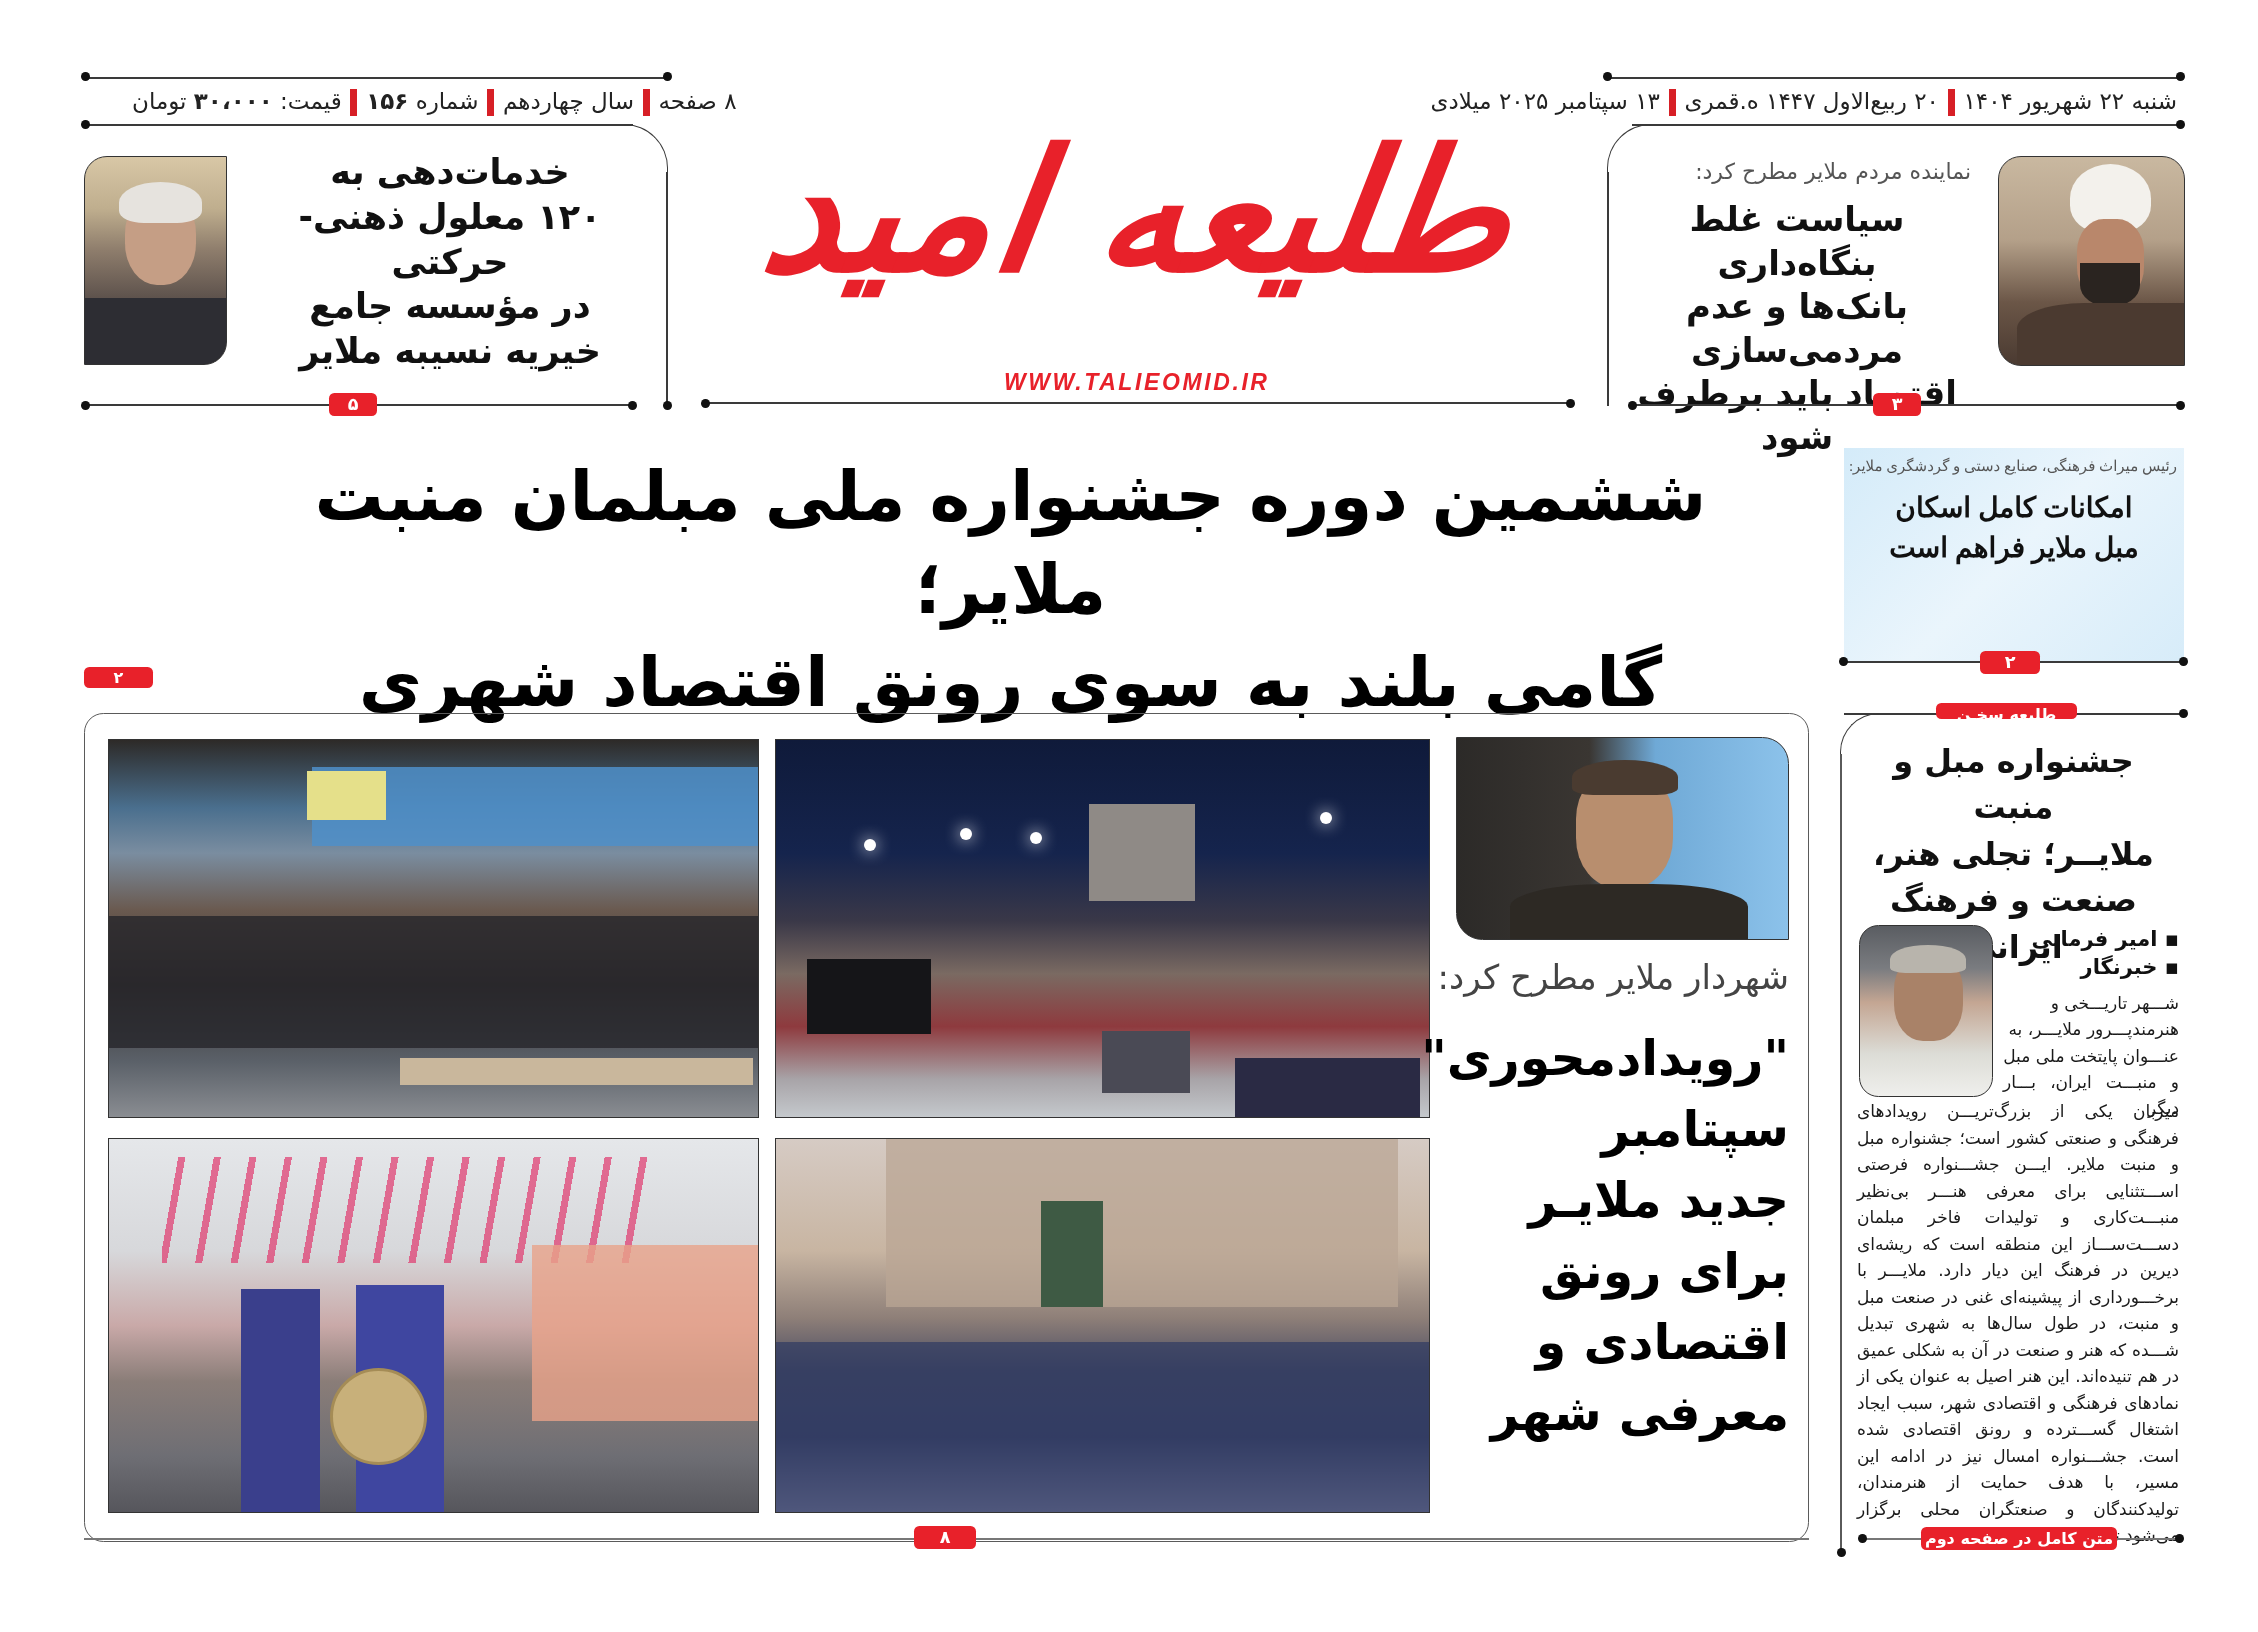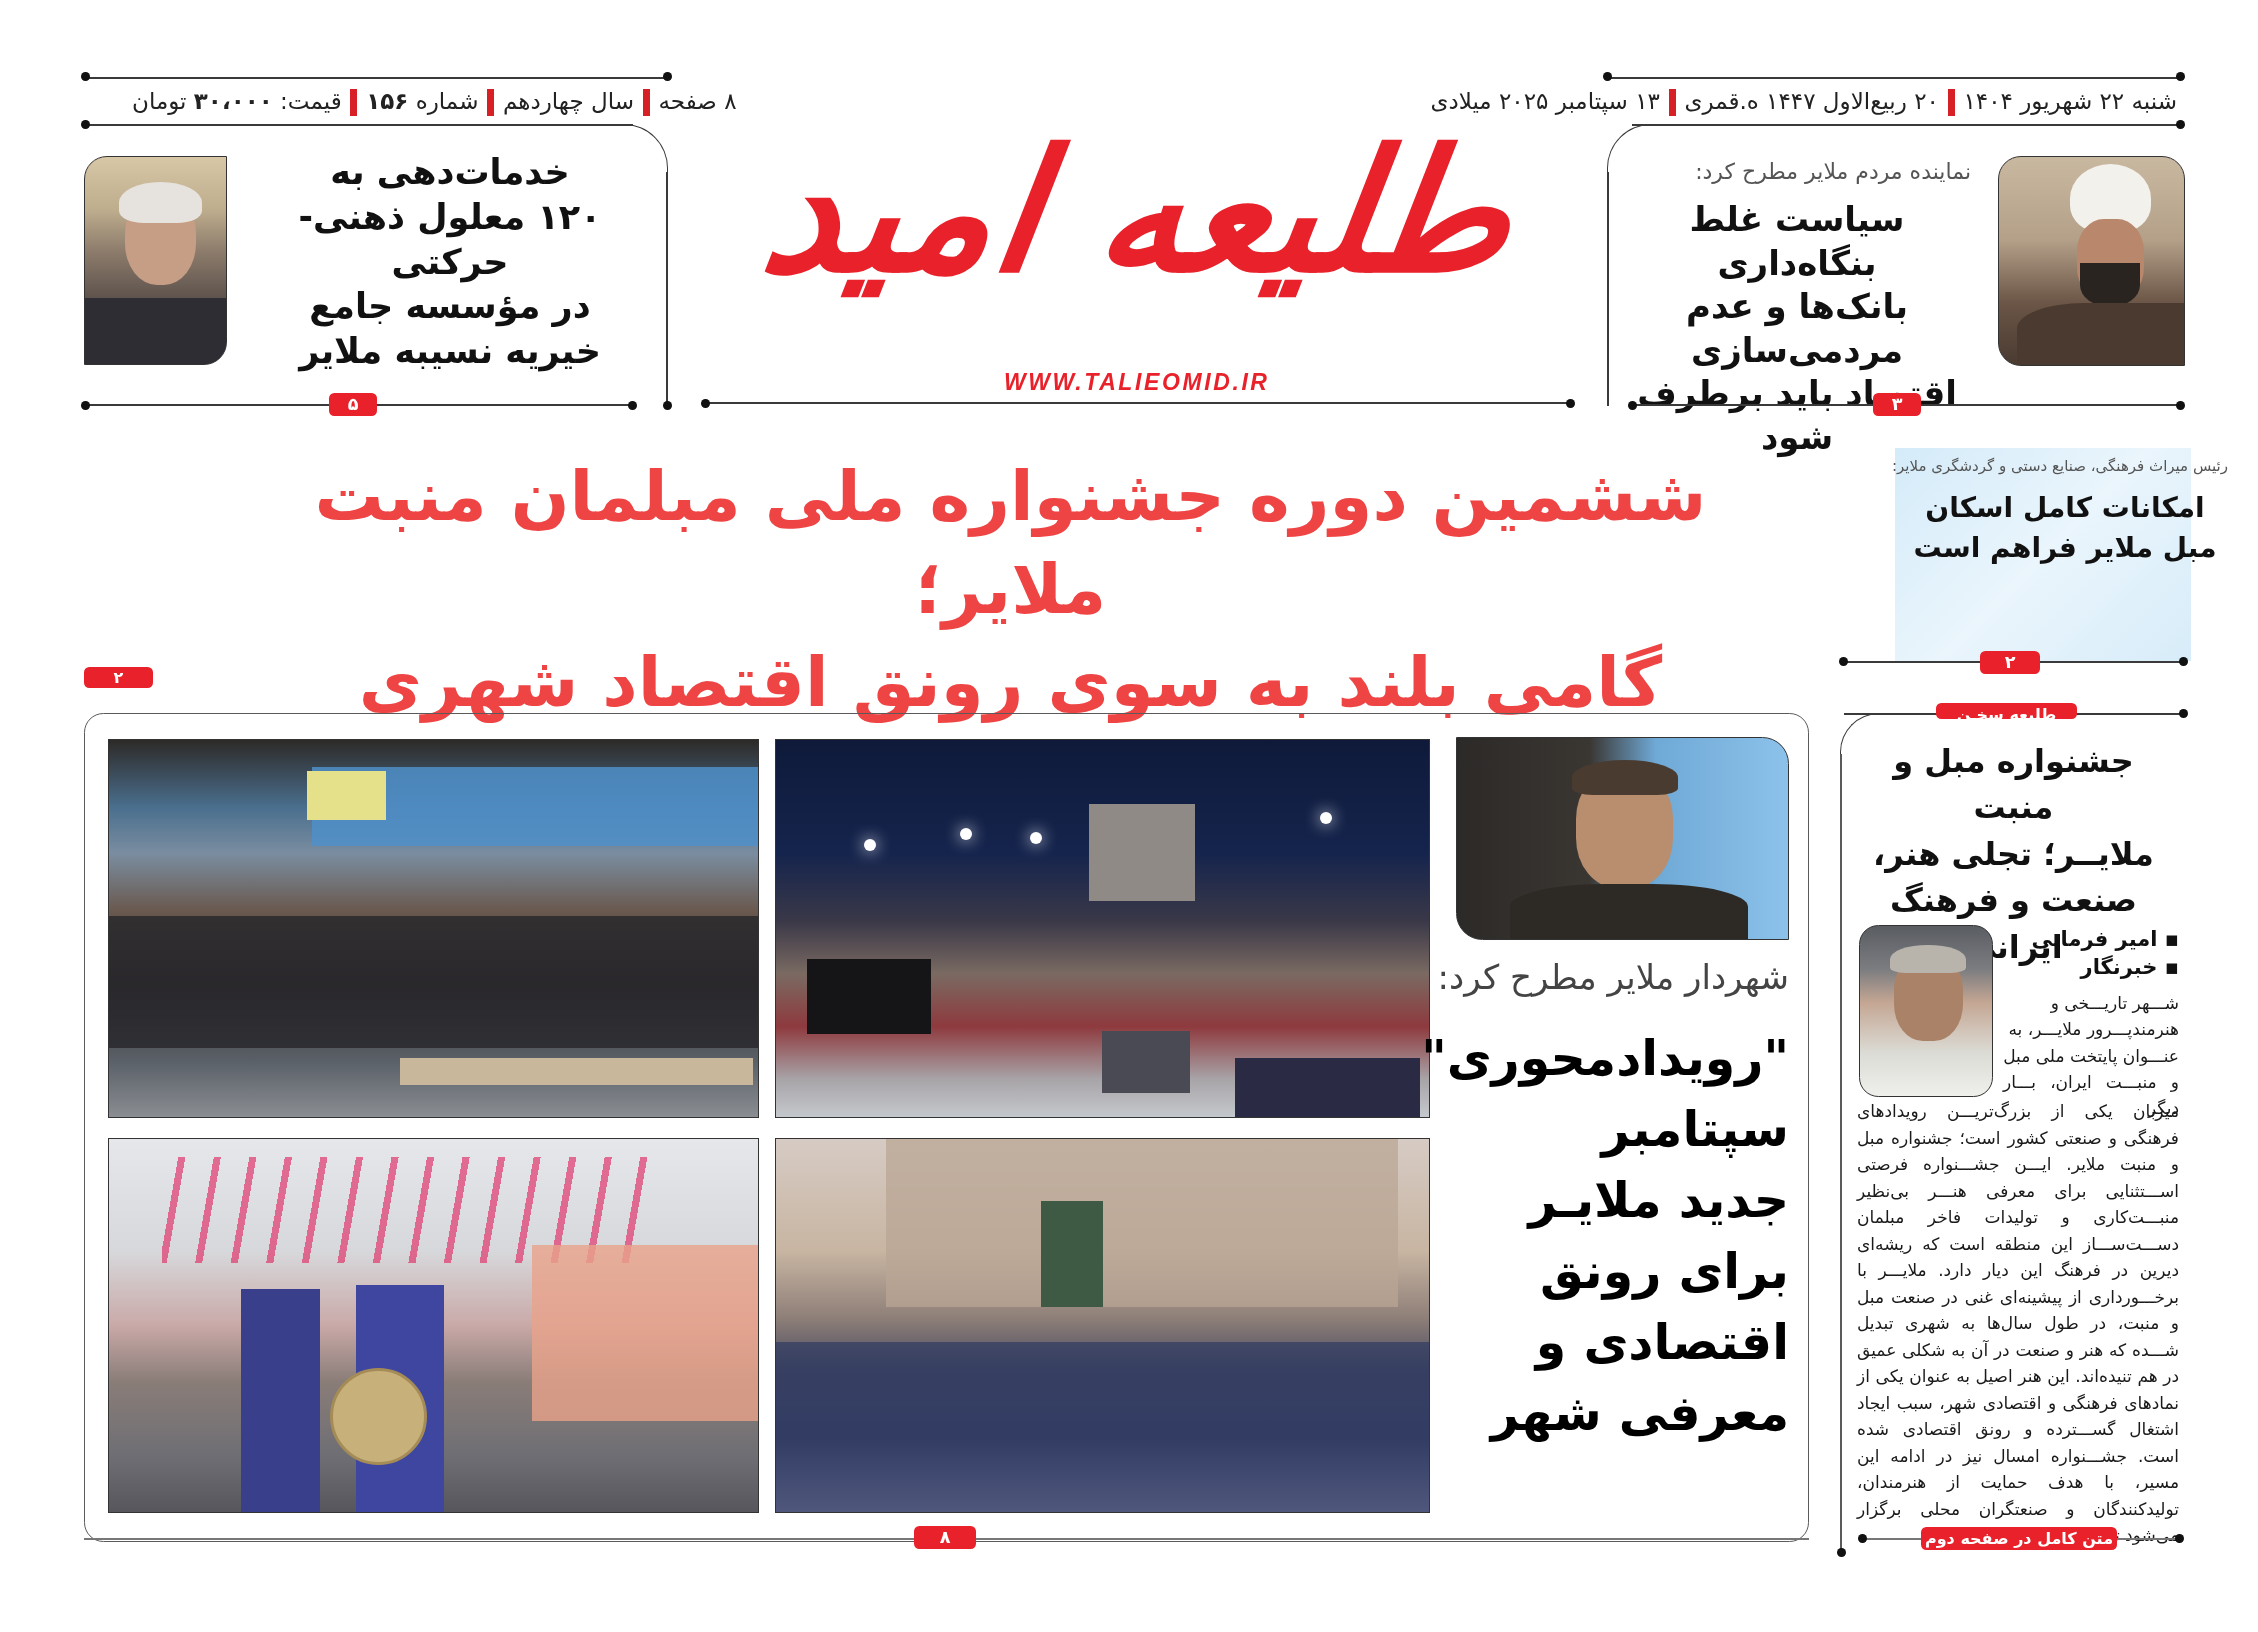--- a/index.html
+++ b/index.html
@@ -20,21 +20,21 @@
 
   .photo { position: absolute; overflow: hidden; border: 0.9px solid #333; }
   .photo-rounded { border-radius: 23px; }
 
   .teaser-title { position: absolute; font-weight: 900; text-align: center; color: #111; line-height: 1.28; }
   .kicker { position: absolute; color: #555; text-align: center; white-space: nowrap; }
 
   .logo { position: absolute; color: #e8212a; font-family: "DejaVu Serif", serif; font-weight: 900; font-style: italic; text-align: center; white-space: nowrap; }
   .url { position: absolute; color: #e8212a; font-family: "Liberation Sans", sans-serif; font-weight: 700; font-size: 23px; letter-spacing: 2.6px; direction: ltr; }
 
-  .headline { position: absolute; font-family: "DejaVu Sans", sans-serif; font-weight: 900; text-align: center; color: #ef4444; line-height: 1.35; }
+  .headline { position: absolute; font-family: "DejaVu Sans", sans-serif; font-weight: 900; text-align: center; color: #000000; line-height: 1.35; }
 
   .blue-box { position: absolute; background: linear-gradient(135deg, #d4ebf9 0%, #eaf5fc 50%, #d7ecf9 100%); }
 
   .body-text { position: absolute; font-size: 17.6px; line-height: 1.6; text-align: justify; color: #1a1a1a; }
 
   .quote { position: absolute; font-weight: 900; text-align: right; line-height: 1.45; color: #000; }
 </style>
 </head>
 <body>
 
@@ -115,21 +115,21 @@
   <div class="dot" style="left:2176px; top:401px;"></div>
   <div class="badge" style="left:1873px; top:393px; width:48px; height:23px; font-size:17.6px; line-height:23px;">۳</div>
 </div>
 
 <div class="headline" style="left:265px; top:450px; width:1491px; font-size:69px;">
   <div>ششمین دوره جشنواره ملی مبلمان منبت ملایر؛</div>
   <div>گامی بلند به سوی رونق اقتصاد شهری</div>
 </div>
 <div class="badge" style="left:84px; top:667px; width:69px; height:21px; font-size:16px; line-height:21px;">۲</div>
 
-<div class="blue-box" style="left:1895px; top:448px; width:296px; height:213px;">
+<div class="blue-box" style="left:1844px; top:448px; width:340px; height:213px;font-family:Liberation Serif, serif;">
   <div class="kicker" style="left:7px; top:8.8px; width:326px; font-size:15px; text-align:right;">رئیس میراث فرهنگی، صنایع دستی و گردشگری ملایر:</div>
   <div class="teaser-title" style="left:0; top:40px; width:340px; font-size:28px; line-height:1.42;">
     <div>امکانات کامل اسکان</div>
     <div>مبل ملایر فراهم است</div>
   </div>
 </div>
 <div class="hline" style="left:1844px; top:661px; width:340px;"></div>
 <div class="dot" style="left:1839px; top:657px;"></div>
 <div class="dot" style="left:2179px; top:657px;"></div>
 <div class="badge" style="left:1980px; top:651px; width:60px; height:23px; font-size:17.6px; line-height:23px;">۲</div>

